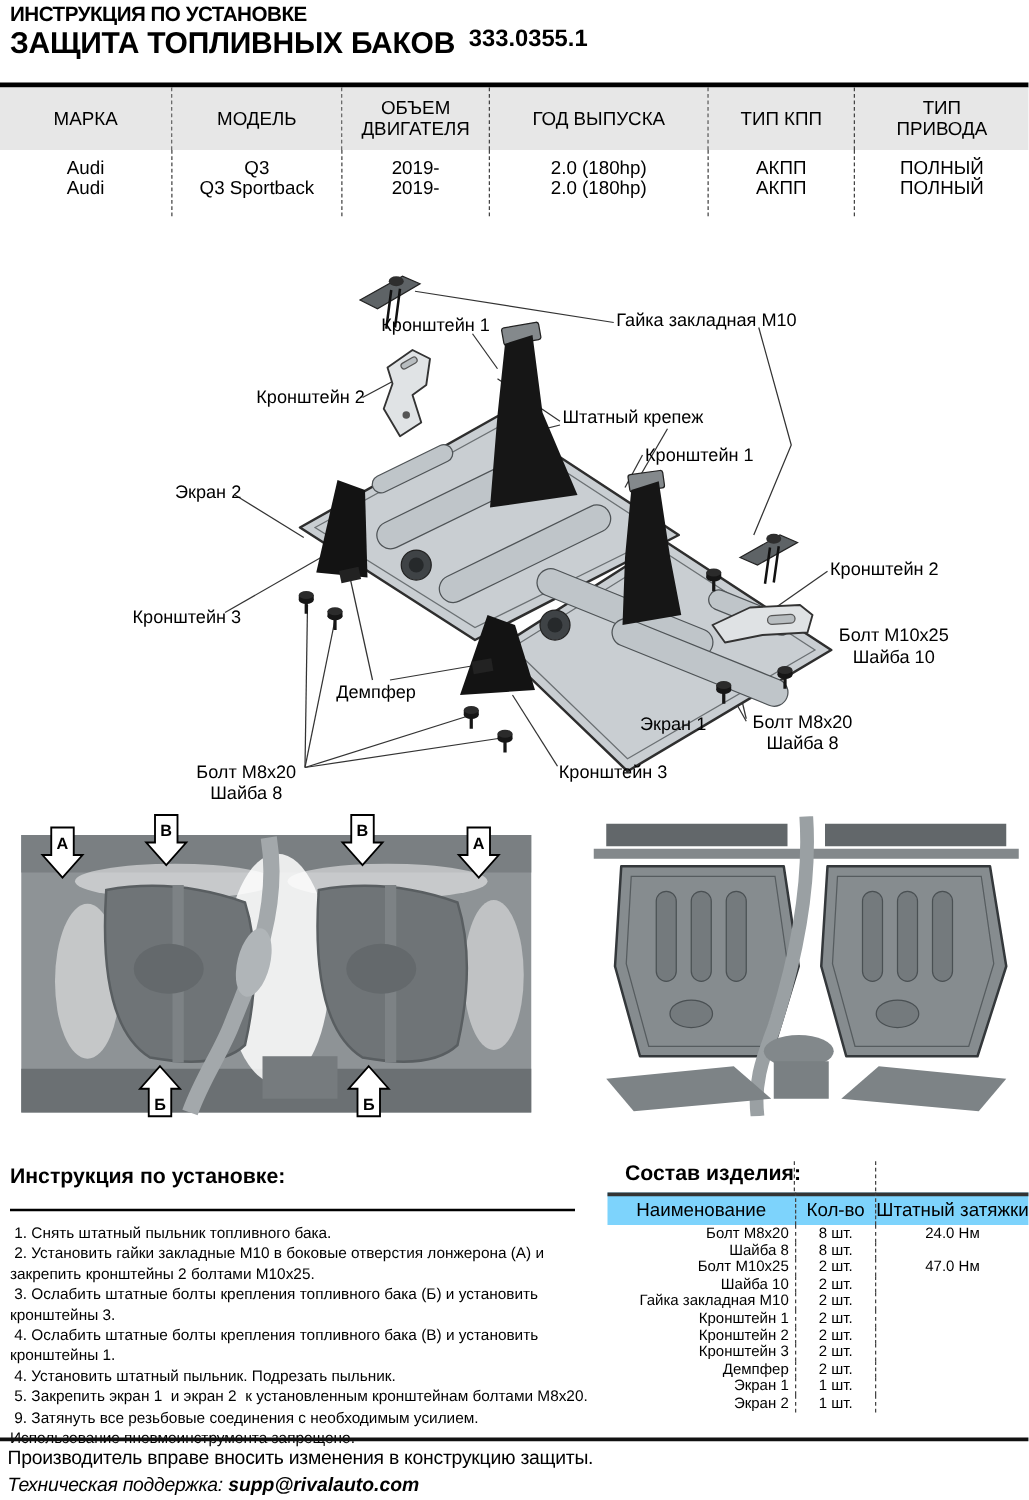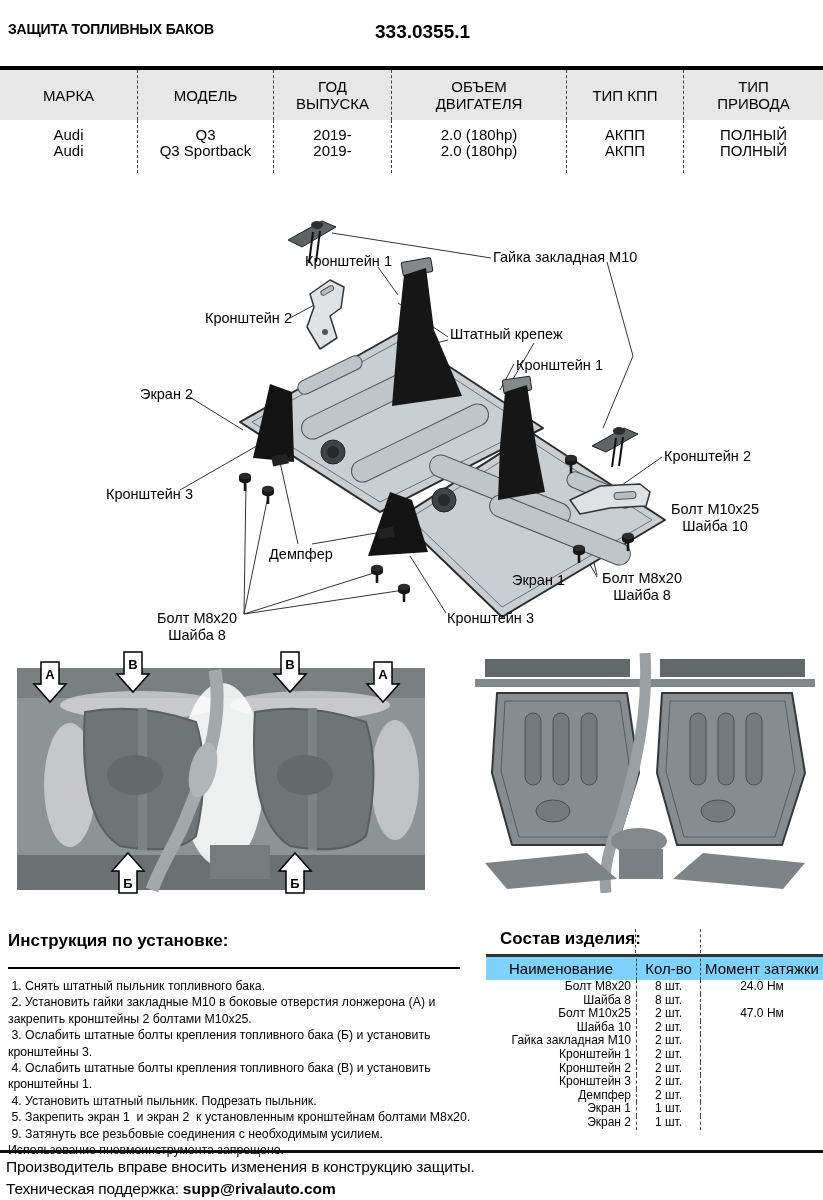--- a/index.html
+++ b/index.html
@@ -1,21 +1,21 @@
 <!DOCTYPE html>
 <html><head>
 <meta charset="utf-8">
 <style>
   html,body{margin:0;padding:0;background:#fff;}
   #page{position:relative;width:823px;height:1200px;background:#fff;overflow:hidden;
         font-family:"Liberation Sans",sans-serif;color:#000;}
   .abs{position:absolute;}
   
   #hdr-line1{top:3px;left:8px;font-size:16.5px;font-weight:600;letter-spacing:-0.4px;}
-  #hdr-line2{top:21px;left:8px;font-size:14px;font-weight:bold;letter-spacing:-0.2px;}
+  #hdr-line2{top:21px;left:8px;font-size:24px;font-weight:bold;letter-spacing:-0.2px;}
   #hdr-part{top:21px;left:375px;font-size:19px;font-weight:bold;}
   
   #vtable{top:66px;left:0;width:823px;border-top:4px solid #000;}
   .vt-grid{display:grid;grid-template-columns:138px 136px 118px 175px 117px 139px;}
   .vt-h{background:#e7e7e7;min-height:50px;display:flex;align-items:center;justify-content:center;
         text-align:center;font-size:15px;line-height:17px;border-right:1px dashed #444;
         box-sizing:border-box;padding:2px 16px;}
   .vt-h:last-child{border-right:none;}
   .vt-c{border-right:1px dashed #444;box-sizing:border-box;text-align:center;font-size:15px;
         line-height:16px;padding:7px 2px 14px 2px;}
@@ -38,38 +38,39 @@
         display:flex;align-items:center;justify-content:center;box-sizing:border-box;}
   .cp-h.bl,.cp-cell.bl{border-left:1px dashed #444;}
   .cp-cell{font-size:12px;line-height:13.6px;box-sizing:border-box;}
   .cp-name{text-align:right;padding-right:5px;}
   .cp-qty{text-align:center;}
   .cp-trq{text-align:center;}
   .dash-up{position:absolute;border-left:1px dashed #444;width:0;height:24px;top:0;}
   
   #foot-rule{top:1150px;left:0;width:823px;border-top:3px solid #111;}
   #foot1{top:1158px;left:6px;font-size:15.5px;letter-spacing:-0.2px;}
-  #foot2{top:1180px;left:6px;font-size:15.5px;letter-spacing:-0.2px;}
+  #foot2{top:1180px;left:6px;font-size:15.5px;letter-spacing:-0.2px;font-style:italic;}
   #foot2 b{letter-spacing:0;}
   svg text{font-family:"Liberation Sans",sans-serif;}
 </style>
 </head>
 <body>
 
 <div id="page">
 
+  <div class="abs" id="hdr-line1">ИНСТРУКЦИЯ ПО УСТАНОВКЕ</div>
   <div class="abs" id="hdr-line2">ЗАЩИТА ТОПЛИВНЫХ БАКОВ</div>
   <div class="abs" id="hdr-part">333.0355.1</div>
 
   <div class="abs" id="vtable">
     <div class="vt-grid">
       <div class="vt-h">МАРКА</div>
       <div class="vt-h">МОДЕЛЬ</div>
+      <div class="vt-h">ОБЪЕМ ДВИГАТЕЛЯ</div>
       <div class="vt-h">ГОД ВЫПУСКА</div>
-      <div class="vt-h">ОБЪЕМ ДВИГАТЕЛЯ</div>
       <div class="vt-h">ТИП КПП</div>
       <div class="vt-h">ТИП ПРИВОДА</div>
     </div>
     <div class="vt-grid">
       <div class="vt-c">
         <div>Audi</div>
         <div>Audi</div>
       </div>
       <div class="vt-c">
         <div>Q3</div>
@@ -303,21 +304,21 @@
     </div>
   </div>
 
   <div class="abs" id="comp">
     <div class="dash-up" style="left:149px;"></div>
     <div class="dash-up" style="left:214px;"></div>
     <div id="comp-title">Состав изделия:</div>
     <div class="cp-grid">
       <div class="cp-h">Наименование</div>
       <div class="cp-h bl">Кол-во</div>
-      <div class="cp-h bl">Момент затяжки</div>
+      <div class="cp-h bl">Штатный затяжки</div>
     </div>
     <div class="cp-grid">
       <div class="cp-cell cp-name">Болт М8х20</div>
       <div class="cp-cell cp-qty bl">8 шт.</div>
       <div class="cp-cell cp-trq bl">24.0 Нм</div>
     </div>
     <div class="cp-grid">
       <div class="cp-cell cp-name">Шайба 8</div>
       <div class="cp-cell cp-qty bl">8 шт.</div>
       <div class="cp-cell cp-trq bl"></div>

